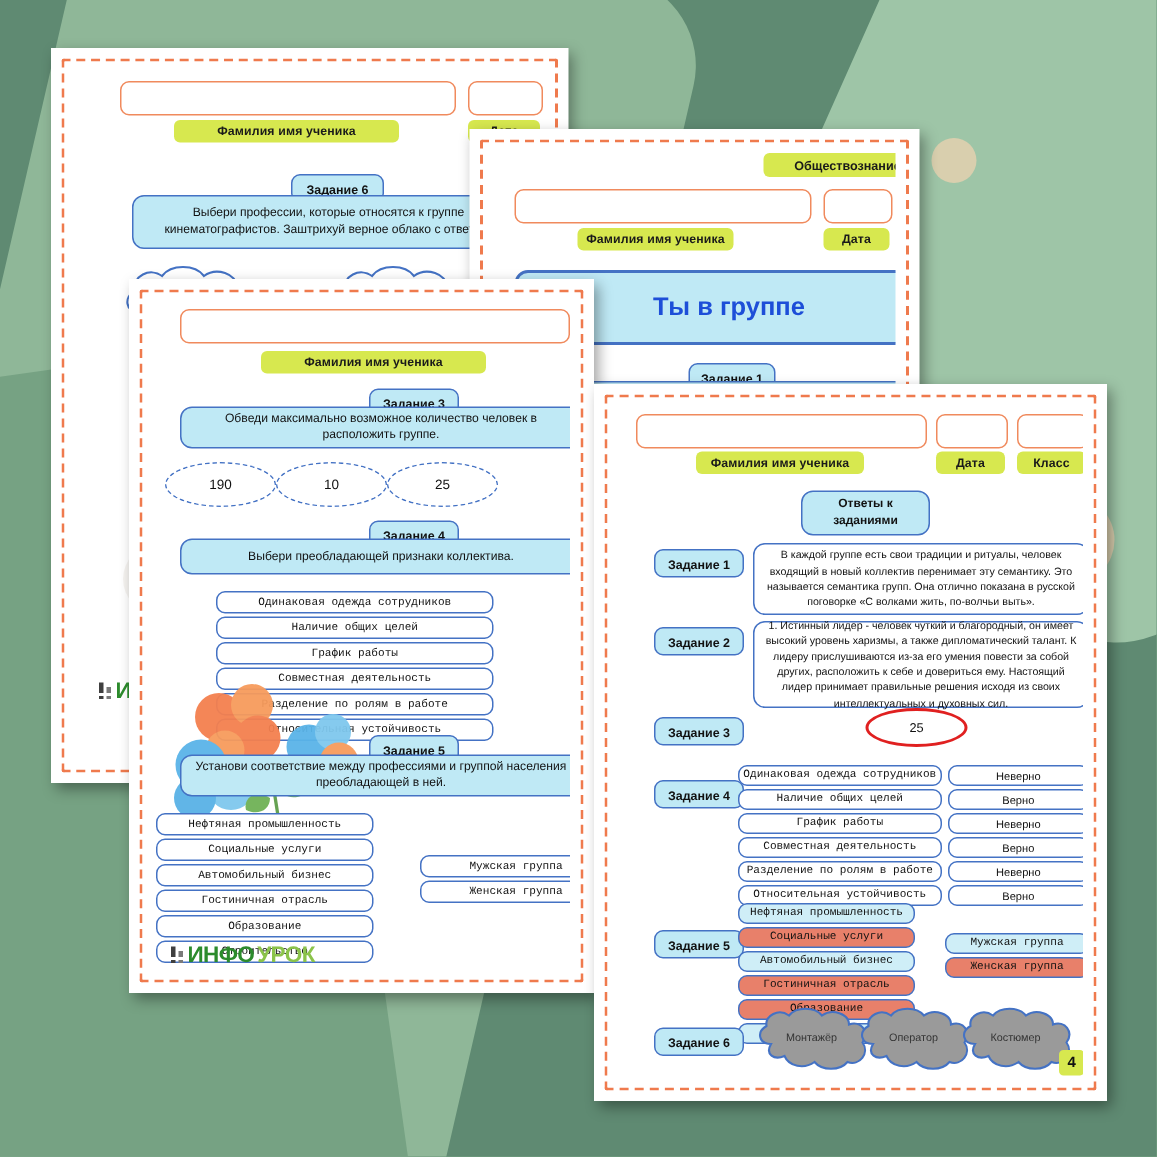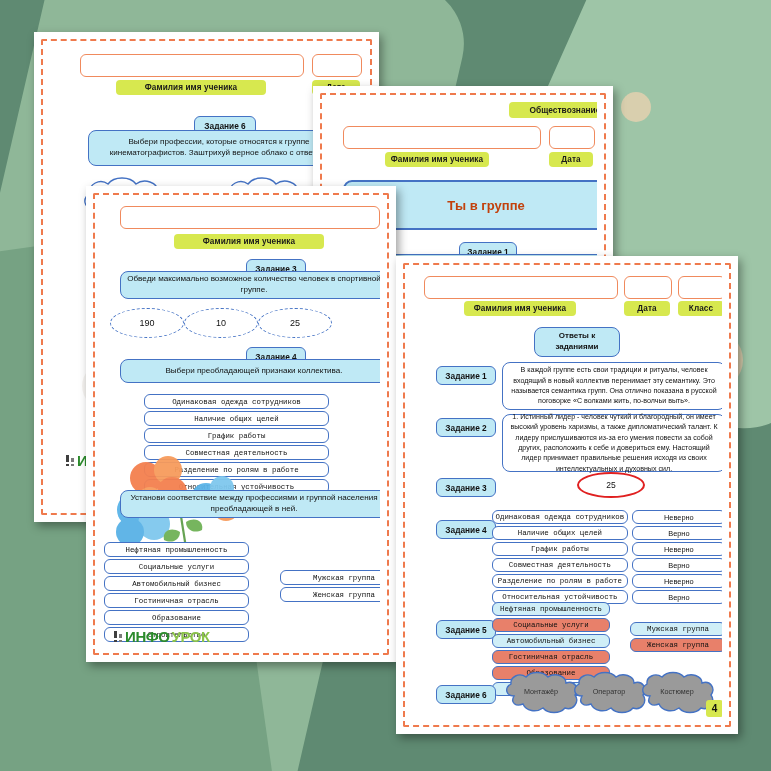--- a/index.html
+++ b/index.html
@@ -65,21 +65,21 @@
     position:absolute;background:#d7e84f;border-radius:4px;
     font-size:8.4px;font-weight:bold;color:#1a1a1a;
     display:flex;align-items:center;justify-content:center;
     height:16px;
   }
 
   
   .title-banner{
     background:#bfe9f5;border:2.2px solid #4472c4;border-radius:9px;
     display:flex;align-items:center;justify-content:center;
-    font-size:13px;font-weight:bold;color:#c2410c;
+    font-size:17px;font-weight:bold;color:#1d4ed8;
   }
 
   
   .task-chip{
     background:#bfe9f5;border:1.6px solid #4472c4;border-radius:6px;
     font-size:8.3px;font-weight:bold;color:#111;
     display:flex;align-items:center;justify-content:center;
     height:17px;
   }
   .prompt-box{
@@ -237,21 +237,21 @@
     </div>
   </div>
 
   <div class="sheet" style="left:86px;top:186px;width:310px;height:476px;">
     <div class="dash"></div>
     <div class="inner">
       <div class="field" style="left:18px;top:4px;width:258px;"></div>
       <div class="tag" style="left:72px;top:32px;width:150px;">Фамилия имя ученика</div>
 
       <div class="task-chip" style="position:absolute;left:144px;top:57px;width:58px;">Задание 3</div>
-      <div class="prompt-box" style="position:absolute;left:18px;top:69px;width:268px;height:28px;">Обведи максимально возможное количество человек в спортивной группе.</div>
+      <div class="prompt-box" style="position:absolute;left:18px;top:69px;width:268px;height:28px;">Обведи максимально возможное количество человек в расположить группе.</div>
 
       <div class="ellipse-opt" style="position:absolute;left:8px;top:106px;width:74px;height:30px;">190</div>
       <div class="ellipse-opt" style="position:absolute;left:82px;top:106px;width:74px;height:30px;">10</div>
       <div class="ellipse-opt" style="position:absolute;left:156px;top:106px;width:74px;height:30px;">25</div>
 
       <div class="task-chip" style="position:absolute;left:144px;top:145px;width:58px;">Задание 4</div>
       <div class="prompt-box" style="position:absolute;left:18px;top:157px;width:268px;height:24px;">Выбери преобладающей признаки коллектива.</div>
 
       <div style="position:absolute;left:42px;top:192px;width:185px;">
         <div class="opt" style="margin-bottom:2px;height:15px;">Одинаковая одежда сотрудников</div>
@@ -274,21 +274,21 @@
           <circle cx="96" cy="46" r="15" fill="#5ab4e8"></circle>
           <circle cx="112" cy="36" r="12" fill="#7fc8ee"></circle>
           <circle cx="116" cy="56" r="13" fill="#f79b5c"></circle>
           <path d="M70,58 L76,96" stroke="#5e9e4a" stroke-width="2.2" fill="none"></path>
           <path d="M76,70 C86,64 94,70 92,78 C84,82 76,78 76,70 Z" fill="#6fb256"></path>
           <path d="M70,80 C60,74 52,80 54,88 C62,92 70,88 70,80 Z" fill="#6fb256"></path>
         </g>
       </svg>
 
       <div class="task-chip" style="position:absolute;left:144px;top:288px;width:58px;">Задание 5</div>
-      <div class="prompt-box" style="position:absolute;left:18px;top:288px;width:268px;height:28px;">Установи соответствие между профессиями и группой населения преобладающей в ней.</div>
+      <div class="prompt-box" style="position:absolute;left:18px;top:301px;width:268px;height:28px;">Установи соответствие между профессиями и группой населения преобладающей в ней.</div>
 
       <div style="position:absolute;left:2px;top:340px;width:145px;">
         <div class="opt" style="margin-bottom:2px;height:15px;">Нефтяная промышленность</div>
         <div class="opt" style="margin-bottom:2px;height:15px;">Социальные услуги</div>
         <div class="opt" style="margin-bottom:2px;height:15px;">Автомобильный бизнес</div>
         <div class="opt" style="margin-bottom:2px;height:15px;">Гостиничная отрасль</div>
         <div class="opt" style="margin-bottom:2px;height:15px;">Образование</div>
         <div class="opt" style="margin-bottom:2px;height:15px;">Строительство</div>
       </div>
 

